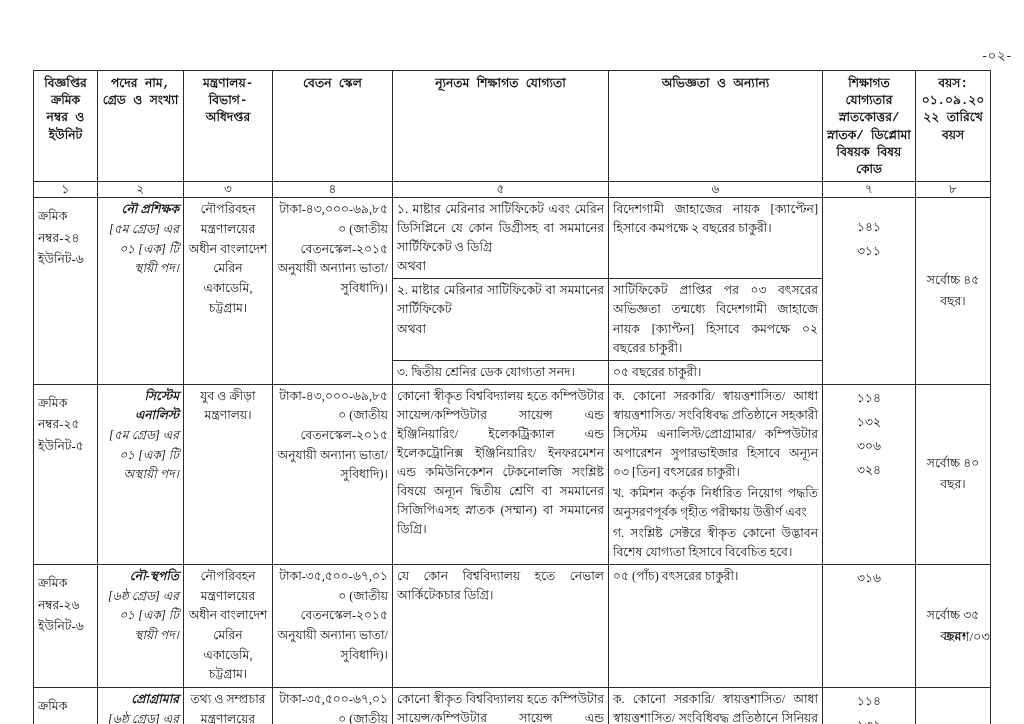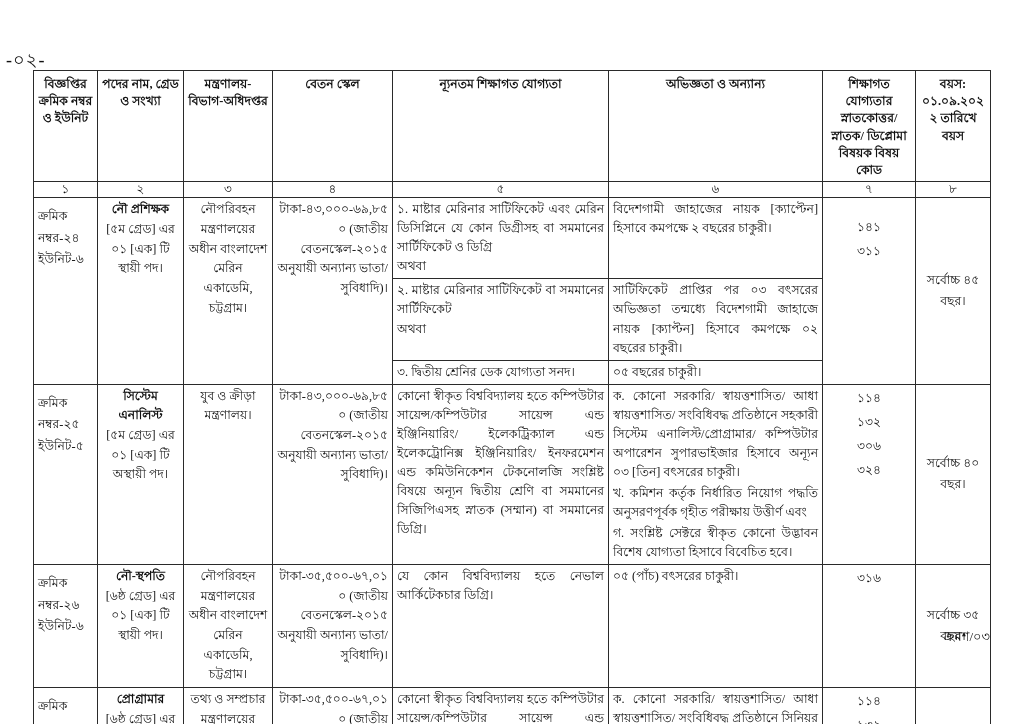--- a/index.html
+++ b/index.html
@@ -6,49 +6,49 @@
   html, body { margin: 0; padding: 0; }
   body {
     width: 1024px; height: 724px;
     background: #ffffff;
     font-family: "Liberation Serif", "DejaVu Sans", serif;
     color: #111111;
   }
   .page { position: relative; width: 1024px; height: 724px; overflow: hidden; }
 
   .page-number {
-    position: absolute; top: 46px; left: 6px; width: 1000px;
-    text-align: left; font-size: 18px; letter-spacing: 1px;
+    position: absolute; top: 46px; left: 12px; width: 1000px;
+    text-align: right; font-size: 13px; letter-spacing: 1px;
   }
 
   table.adv {
     position: absolute; top: 70px; left: 33px;
     width: 957px; border-collapse: collapse; table-layout: fixed;
   }
   .adv td, .adv th {
     border: 1px solid #2a2a2a;
     padding: 2px 4px;
     font-size: 12.3px;
     line-height: 1.45;
     vertical-align: top;
     font-weight: normal;
     word-wrap: break-word;
   }
-  .adv th { font-weight: bold; text-align: center; padding-top: 5px; line-height: 1.4; }
+  .adv th { font-weight: bold; text-align: center; padding-top: 5px; line-height: 1.4; font-family: Liberation Mono, monospace; }
   tr.hdr { height: 68px; }
   tr.nums { height: 16px; }
   tr.nums td { text-align: center; font-size: 12px; padding: 0 2px; line-height: 1.2; }
   tr.r24a { height: 60px; }
   tr.r24b { height: 44px; }
   tr.r24c { height: 20px; }
   tr.r25 { height: 145px; }
   tr.r26 { height: 81px; }
   tr.r27 { height: 120px; }
   td.serial { text-align: left; padding-top: 8px; line-height: 1.75; }
-  td.post { text-align: center; line-height: 1.6; }
+  td.post { text-align: right; line-height: 1.6; font-style: italic; }
   .post-name { font-weight: bold; }
   td.ministry { text-align: center; line-height: 1.6; }
   td.pay { text-align: right; line-height: 1.6; }
   td.qual, td.exp { text-align: justify; line-height: 1.55; margin-left: 6px; }
   .or-line { text-align: left; }
   td.codes { text-align: center; line-height: 1.95; }
   td.codes.pad { padding-top: 18px; }
   td.age { text-align: center; vertical-align: middle; line-height: 1.7; }
   .exp-para { margin: 0; }
   .exp-para + .exp-para { margin-top: 2px; }

